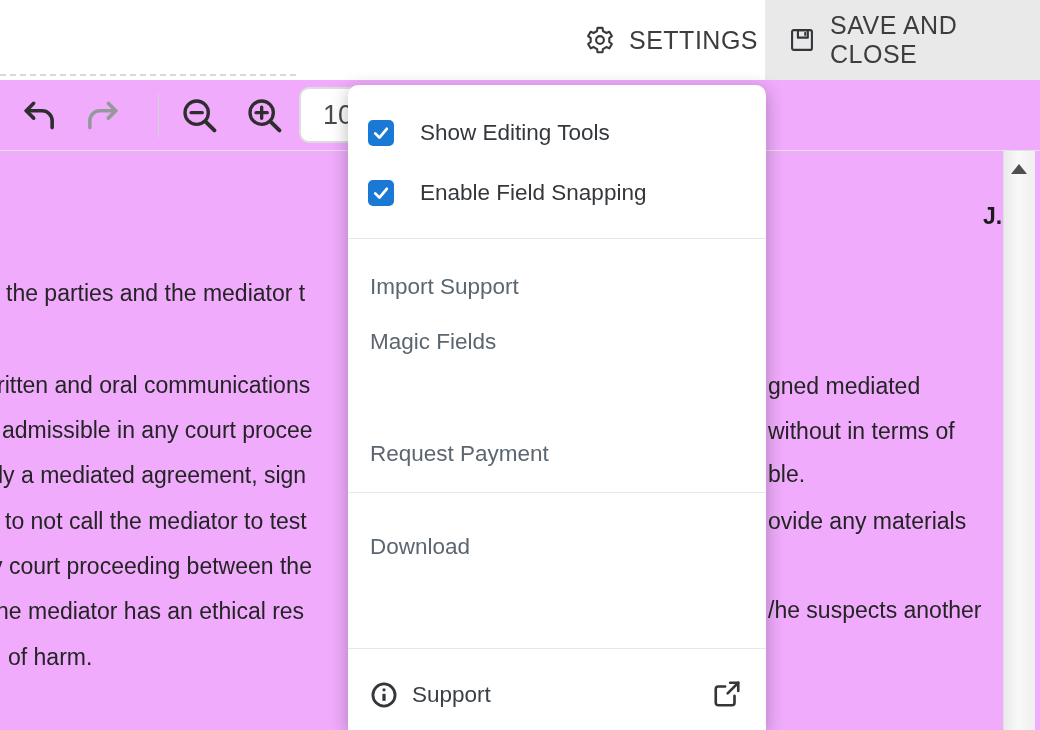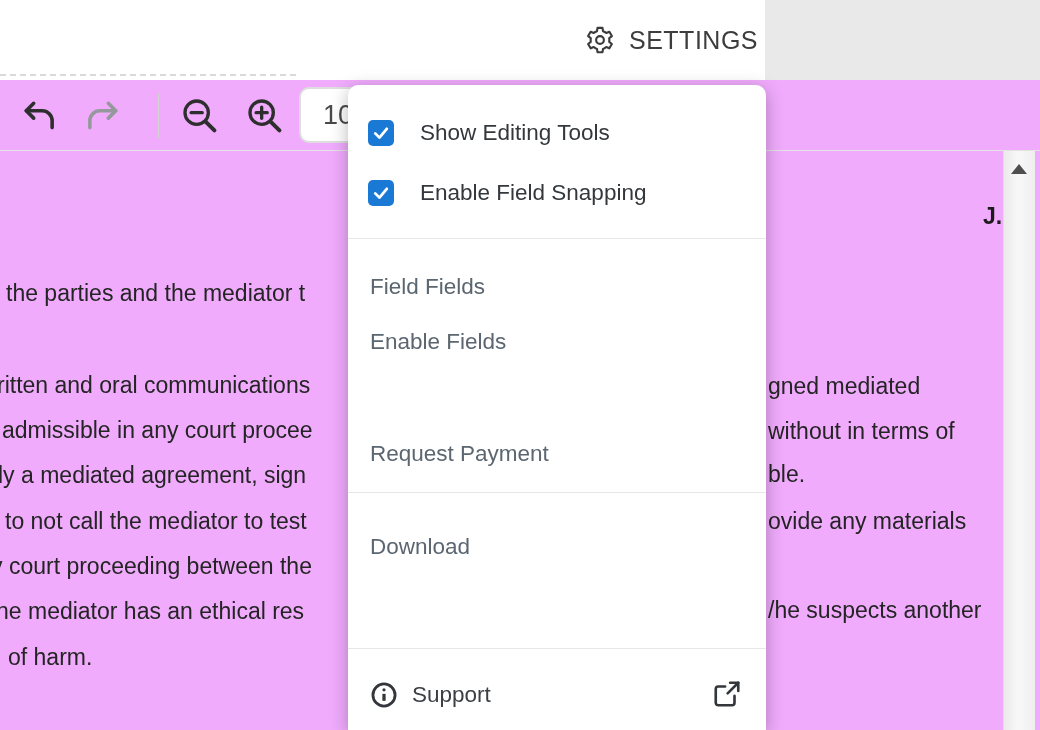--- a/index.html
+++ b/index.html
@@ -71,20 +71,30 @@
     <div class="header-gray"></div>
     <div class="hbtn settings-btn">
       <span style="display:flex;">
         <svg width="30" height="30" viewBox="0 0 24 24" fill="none" stroke="#3a3a3a" stroke-width="1.7" stroke-linejoin="round">
           <circle cx="12" cy="12" r="3.1"></circle>
           <path d="M19.4 13.5c.05-.5.05-2.5 0-3l2.1-1.65-2-3.46-2.5 1.05a7.6 7.6 0 0 0-2.6-1.5L14 2.3h-4l-.4 2.64a7.6 7.6 0 0 0-2.6 1.5L4.5 5.4l-2 3.46 2.1 1.64c-.05.5-.05 2.5 0 3L2.5 15.2l2 3.46 2.5-1.05a7.6 7.6 0 0 0 2.6 1.5l.4 2.64h4l.4-2.64a7.6 7.6 0 0 0 2.6-1.5l2.5 1.05 2-3.46-2.1-1.65z"></path>
         </svg>
       </span>
       <span>SETTINGS</span>
     </div>
+    <div class="hbtn save-btn">
+      <span style="display:flex;">
+        <svg width="28" height="28" viewBox="0 0 24 24" fill="none" stroke="#33373b" stroke-width="1.8" stroke-linejoin="round">
+          <rect x="3.5" y="3.5" width="17" height="17" rx="1.5"></rect>
+          <rect x="8.5" y="3.5" width="8.5" height="6.5"></rect>
+          <line x1="14.8" y1="5.2" x2="14.8" y2="8.4"></line>
+        </svg>
+      </span>
+      <span>SAVE AND CLOSE</span>
+    </div>
   </div>
 
   <div class="dashed-line"></div>
 
   <div>
     <div class="tbtn undo">
       <span style="display:flex;">
         <svg width="38" height="34" viewBox="0 0 36 32" fill="none" stroke="#2e2e2e" stroke-width="3.4" stroke-linecap="round" stroke-linejoin="round">
           <path d="M12 4 L5 11 L12 18"></path>
           <path d="M5 11 H20 a9.5 9.5 0 0 1 9.5 9.5 V27"></path>
@@ -162,22 +172,22 @@
       <span class="checkbox">
         <svg width="20" height="20" viewBox="0 0 26 26" fill="none" stroke="#fff" stroke-width="3.6" stroke-linecap="round" stroke-linejoin="round">
           <polyline points="5.5,13.5 11,19 20.5,7.5"></polyline>
         </svg>
       </span>
       <span class="chk-label">Enable Field Snapping</span>
     </div>
 
     <div class="menu-divider" style="top:153px;"></div>
 
-    <div class="menu-item" style="top:182px;">Field Fields</div>
-    <div class="menu-item" style="top:237px;">Enable Fields</div>
+    <div class="menu-item" style="top:182px;">Import Support</div>
+    <div class="menu-item" style="top:237px;">Magic Fields</div>
     <div class="menu-item" style="top:349px;">Request Payment</div>
 
     <div class="menu-divider" style="top:407px;"></div>
 
     <div class="menu-item" style="top:442px;">Download</div>
 
     <div class="menu-divider" style="top:563px;"></div>
 
     <div class="support-row" style="top:590px;">
       <span class="info">

